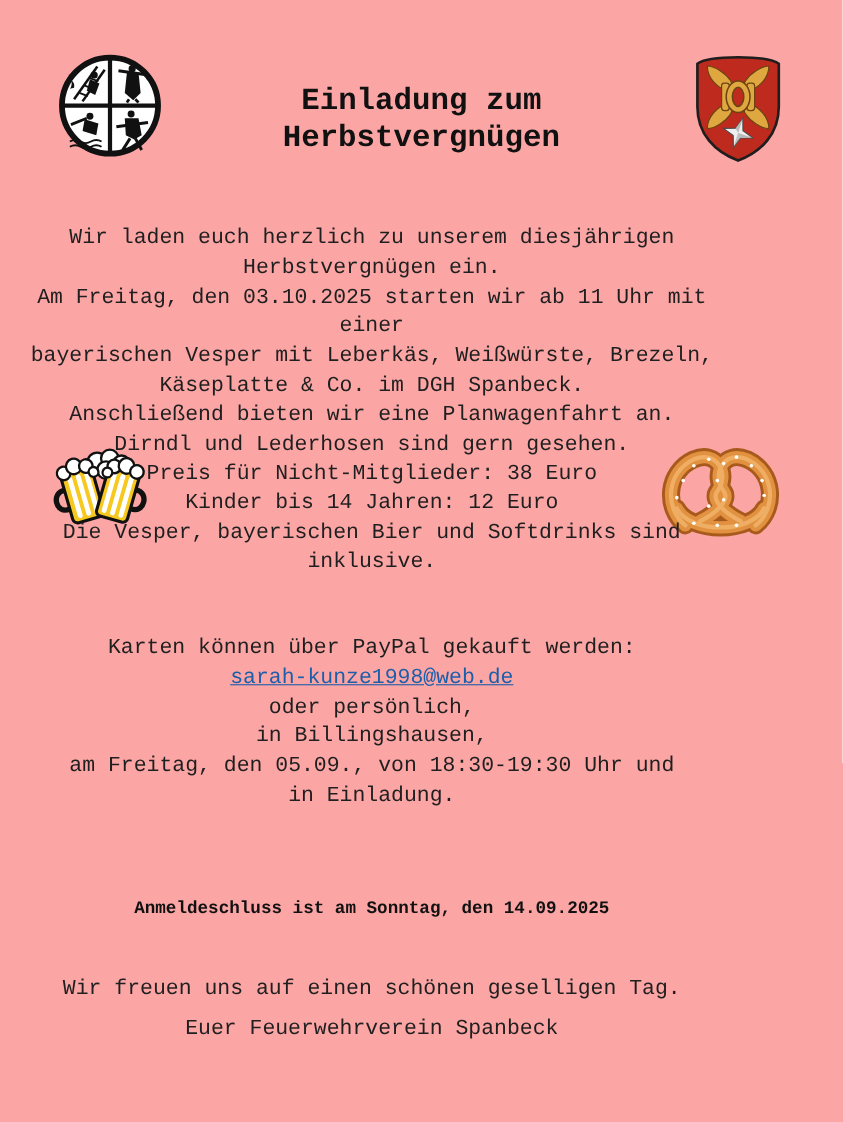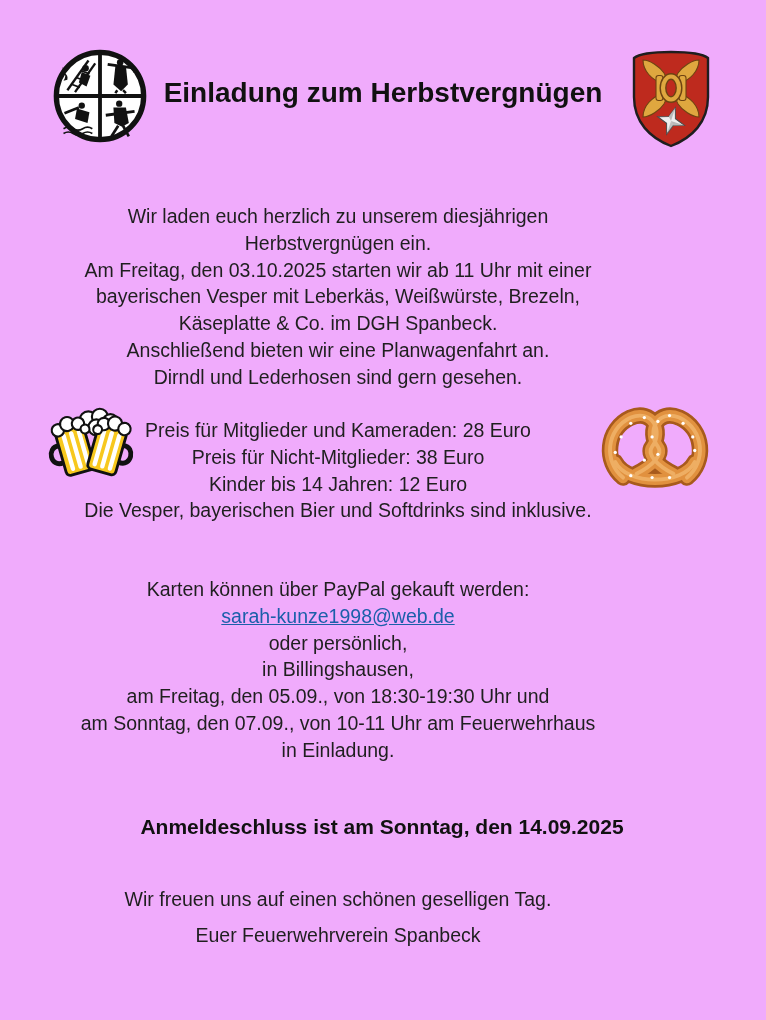--- a/index.html
+++ b/index.html
@@ -1,31 +1,31 @@
 <!DOCTYPE html>
 <html><head>
 <meta charset="utf-8">
 <style>
   html,body{margin:0;padding:0;background:#fff;}
   .page{
-    position:relative;width:766px;height:1020px;background:#f0abfc;
-    font-family:Liberation Sans, sans-serif;color:#1f1f1f;
+    position:relative;width:766px;height:1020px;background:#fca5a5;
+    font-family:Liberation Mono, monospace;color:#1f1f1f;
     overflow:hidden;
   }
   .abs{position:absolute;}
   .center-text{left:0;width:676px;text-align:center;}
   .title{
     top:76px;left:140px;width:486px;text-align:center;
     font-size:28px;font-weight:700;line-height:34px;color:#111;
   }
   .bodyblock{font-size:19.5px;line-height:26.8px;}
   .intro{top:203px;}
   .prices{top:417px;}
   .tickets{top:576px;text-align:center;}
-  .deadline{top:813px;font-size:21px;font-weight:700;line-height:27px;color:#111;padding-left:44px;}
+  .deadline{top:813px;font-size:16px;font-weight:700;line-height:27px;color:#111;}
   .closing1{top:886px;font-size:19.5px;line-height:27px;}
   .closing2{top:922px;font-size:19.5px;line-height:27px;}
   .email-link{color:#1b5faa;text-decoration:underline;cursor:pointer;margin-top:44px;}
   .logo-left{top:48px;left:52px;width:96px;height:96px;}
   .coat{top:49px;left:624px;width:94px;height:100px;}
   .beer{top:400px;left:38px;width:106px;height:90px;}
   .pretzel{top:404px;left:599px;width:112px;height:92px;}
 </style>
 </head>
 <body>
@@ -181,35 +181,33 @@
       <circle cx="52" cy="34" r="1.7"></circle>
         <circle cx="58" cy="52" r="1.7"></circle>
         <circle cx="44" cy="58" r="1.7"></circle>
       <circle cx="30" cy="74" r="1.7"></circle>
         <circle cx="70" cy="76" r="1.7"></circle>
         <circle cx="52" cy="76" r="1.7"></circle>
     </g>
   </svg>
 
   <div class="abs center-text bodyblock prices">
-    <div>Preis für Mitglieder und Kameraden: 28 Euro</div>
     <div>Preis für Nicht-Mitglieder: 38 Euro</div>
     <div>Kinder bis 14 Jahren: 12 Euro</div>
     <div>Die Vesper, bayerischen Bier und Softdrinks sind inklusive.</div>
   </div>
 
   <div class="abs center-text bodyblock tickets">
     <div>Karten können über PayPal gekauft werden:</div>
     <div>
       <a class="email-link">sarah-kunze1998@web.de</a>
     </div>
     <div>oder persönlich,</div>
     <div>in Billingshausen,</div>
     <div>am Freitag, den 05.09., von 18:30-19:30 Uhr und</div>
-    <div>am Sonntag, den 07.09., von 10-11 Uhr am Feuerwehrhaus</div>
     <div>in Einladung.</div>
   </div>
 
   <div class="abs center-text deadline">Anmeldeschluss ist am Sonntag, den 14.09.2025</div>
 
   <div class="abs center-text closing2">Euer Feuerwehrverein Spanbeck</div>
   <div class="abs center-text closing1">Wir freuen uns auf einen schönen geselligen Tag.</div>
 
 </div>
 

